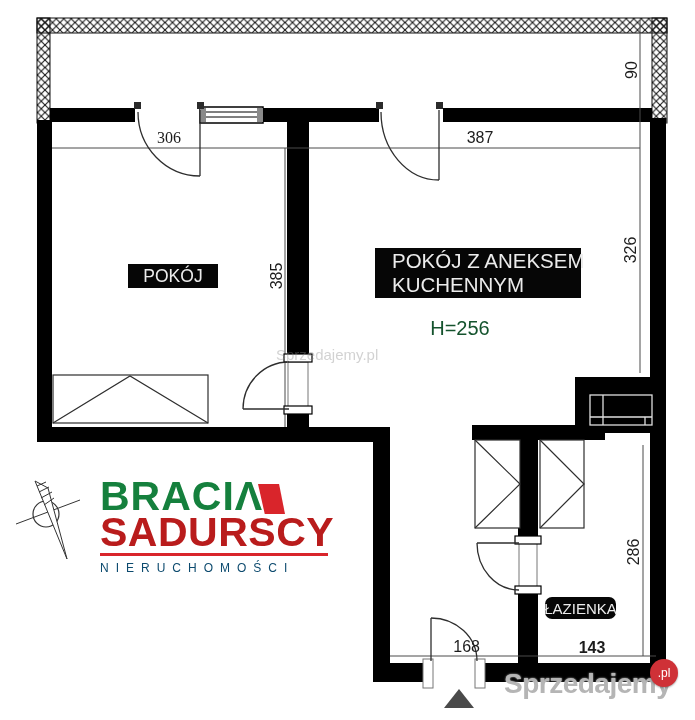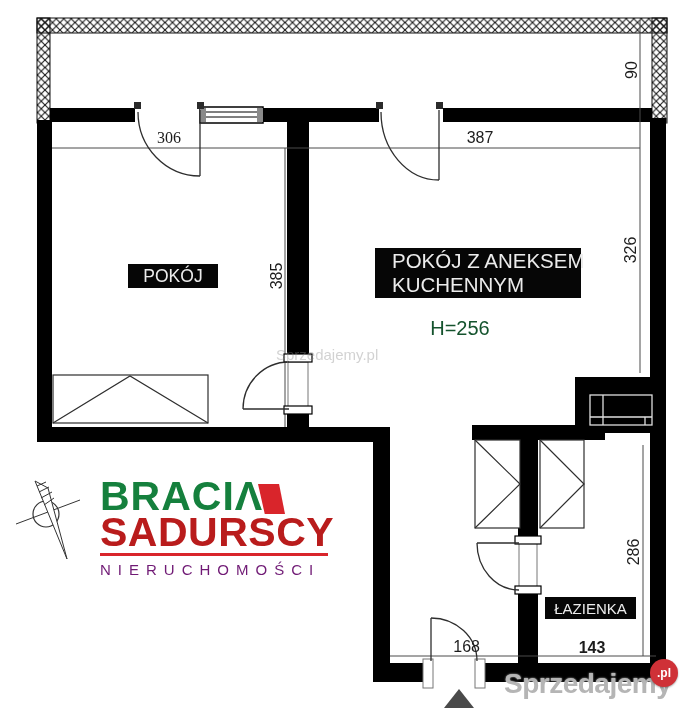--- a/index.html
+++ b/index.html
@@ -11,25 +11,25 @@
   .lbl{position:absolute;color:#1c1c1c;font-size:16px;line-height:16px;text-align:center;white-space:nowrap;}
   .rot{transform:rotate(-90deg);}
   .roombox{position:absolute;background:#060606;color:#ececec;display:flex;align-items:center;justify-content:center;white-space:nowrap;}
   .roombox.kitchen{flex-direction:column;align-items:flex-start;justify-content:center;padding-left:17px;box-sizing:border-box;}
   .hnote{position:absolute;color:#14532d;font-size:20px;font-weight:400;text-align:center;white-space:nowrap;}
   .brand1{position:absolute;left:100px;top:478px;font-size:41px;font-weight:700;color:#15803d;letter-spacing:1px;line-height:36px;white-space:nowrap;}
   .brand2{position:absolute;left:100px;top:513px;font-size:41px;font-weight:700;color:#b91c1c;letter-spacing:0.5px;line-height:38px;white-space:nowrap;}
   .brandshape{position:absolute;left:258px;top:484px;width:27px;height:30px;background:#d9252b;
     clip-path:polygon(0% 0%, 78% 0%, 100% 100%, 25% 100%);}
   .brandline{position:absolute;left:100px;top:553px;width:228px;height:3px;background:#d9252b;}
-  .tagline{position:absolute;left:100px;top:561px;font-size:15px;letter-spacing:7px;color:#701a75;white-space:nowrap;}
+  .tagline{position:absolute;left:100px;top:561px;font-size:12px;letter-spacing:7px;color:#0c4a6e;white-space:nowrap;}
   .wm-main{position:absolute;left:504px;top:668px;font-size:28px;font-weight:700;color:#b5b5b5;letter-spacing:-0.5px;
     text-shadow:0 0 2px rgba(255,255,255,0.8);white-space:nowrap;}
   .wm-badge{position:absolute;left:650px;top:659px;width:28px;height:28px;border-radius:50%;background:#cf3137;
-    color:#fff;font-size:12px;font-weight:700;display:flex;align-items:center;justify-content:center;
+    color:#fff;font-size:12px;font-weight:400;display:flex;align-items:center;justify-content:center;
     box-shadow:0 1px 2px rgba(0,0,0,0.35);}
   .wm-faint{position:absolute;left:248px;top:346px;font-size:15px;color:#8a8a8a;opacity:0.38;white-space:nowrap;margin-left:28px;}
 </style>
 </head>
 <body>
 
 <div class="stage">
 
   <svg width="695" height="720" viewBox="0 0 695 720">
     <defs>
@@ -157,21 +157,21 @@
 
   <div class="roombox" style="left:128px;top:264px;width:90px;height:24px;font-size:17.5px;">POKÓJ</div>
 
   <div class="roombox kitchen" style="left:375px;top:248px;width:206px;height:50px;font-size:20.5px;line-height:24px;">
     <span>POKÓJ Z ANEKSEM</span>
     <span>KUCHENNYM</span>
   </div>
 
   <div class="hnote" style="left:420px;top:317px;width:80px;">H=256</div>
 
-  <div class="roombox" style="left:545px;top:597px;width:91px;height:22px;font-size:15px;">ŁAZIENKA</div>
+  <div class="roombox" style="left:545px;top:597px;width:71px;height:22px;font-size:15px;border-radius:7px;">ŁAZIENKA</div>
 
   <div class="brand1">BRACIΛ</div>
   <div class="brandshape"></div>
   <div class="brand2">SADURSCY</div>
   <div class="brandline"></div>
   <div class="tagline">NIERUCHOMOŚCI</div>
 
   <div class="wm-faint">Sprzedajemy.pl</div>
   <div class="wm-main">Sprzedajemy</div>
   <div class="wm-badge">.pl</div>

